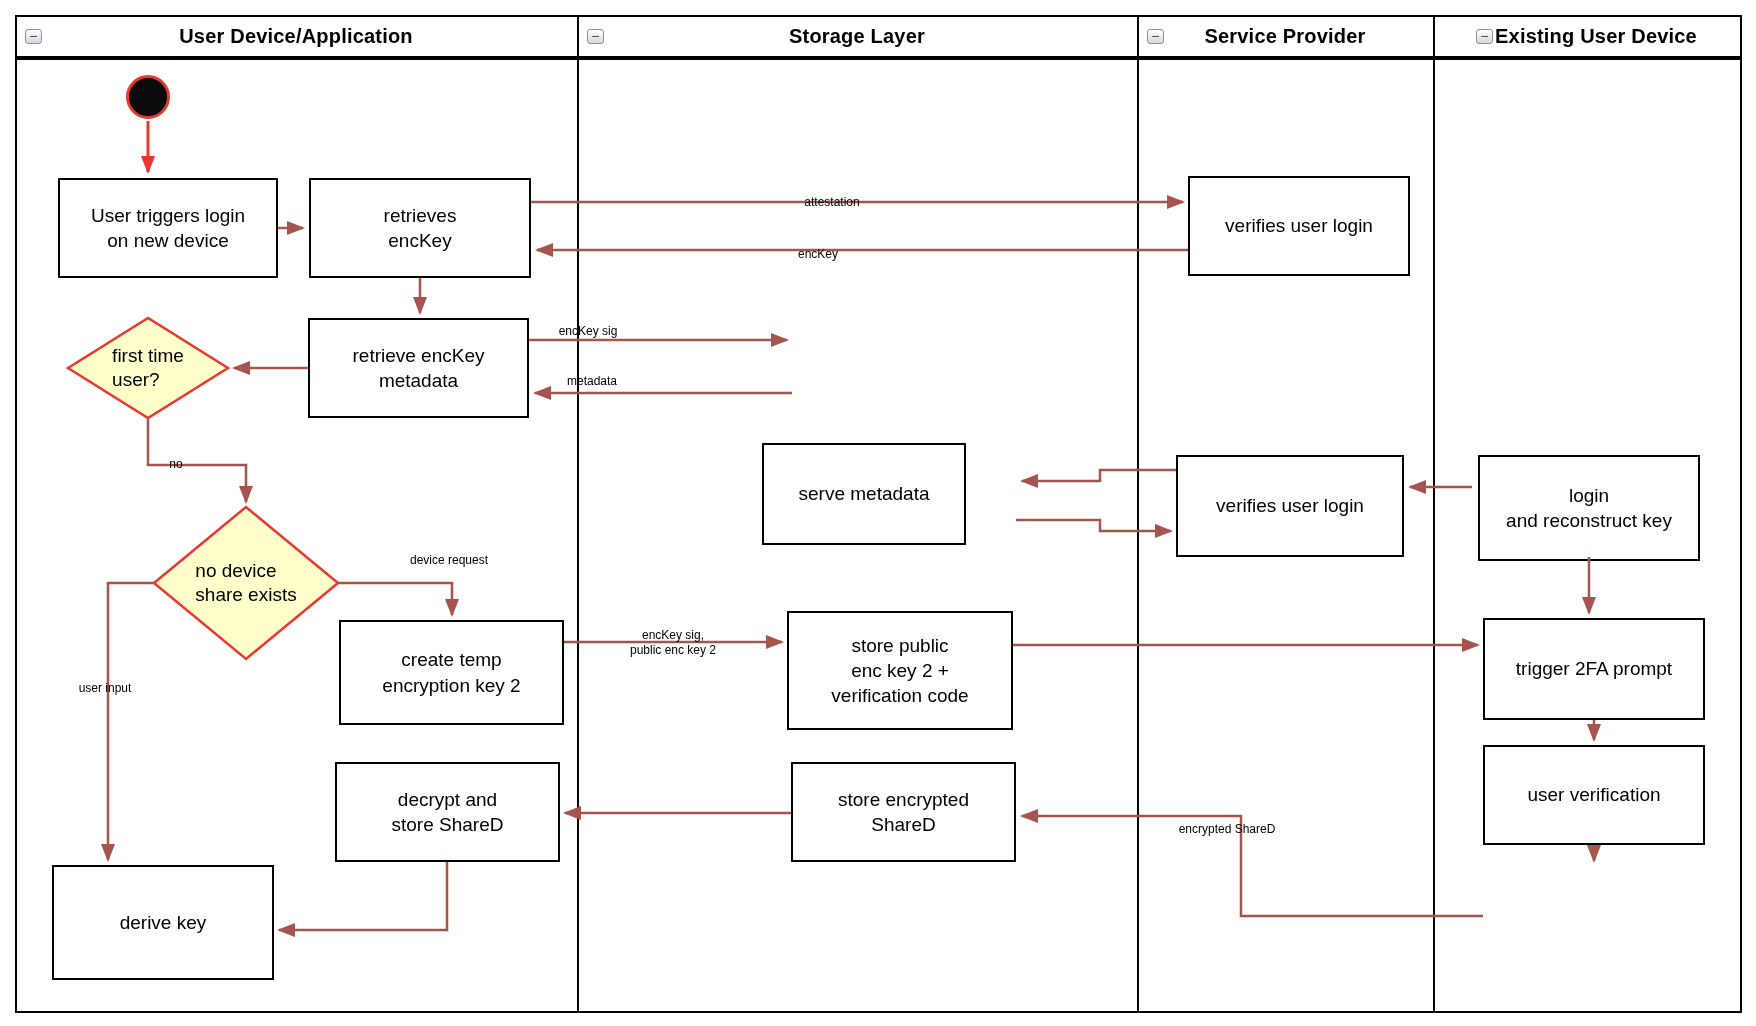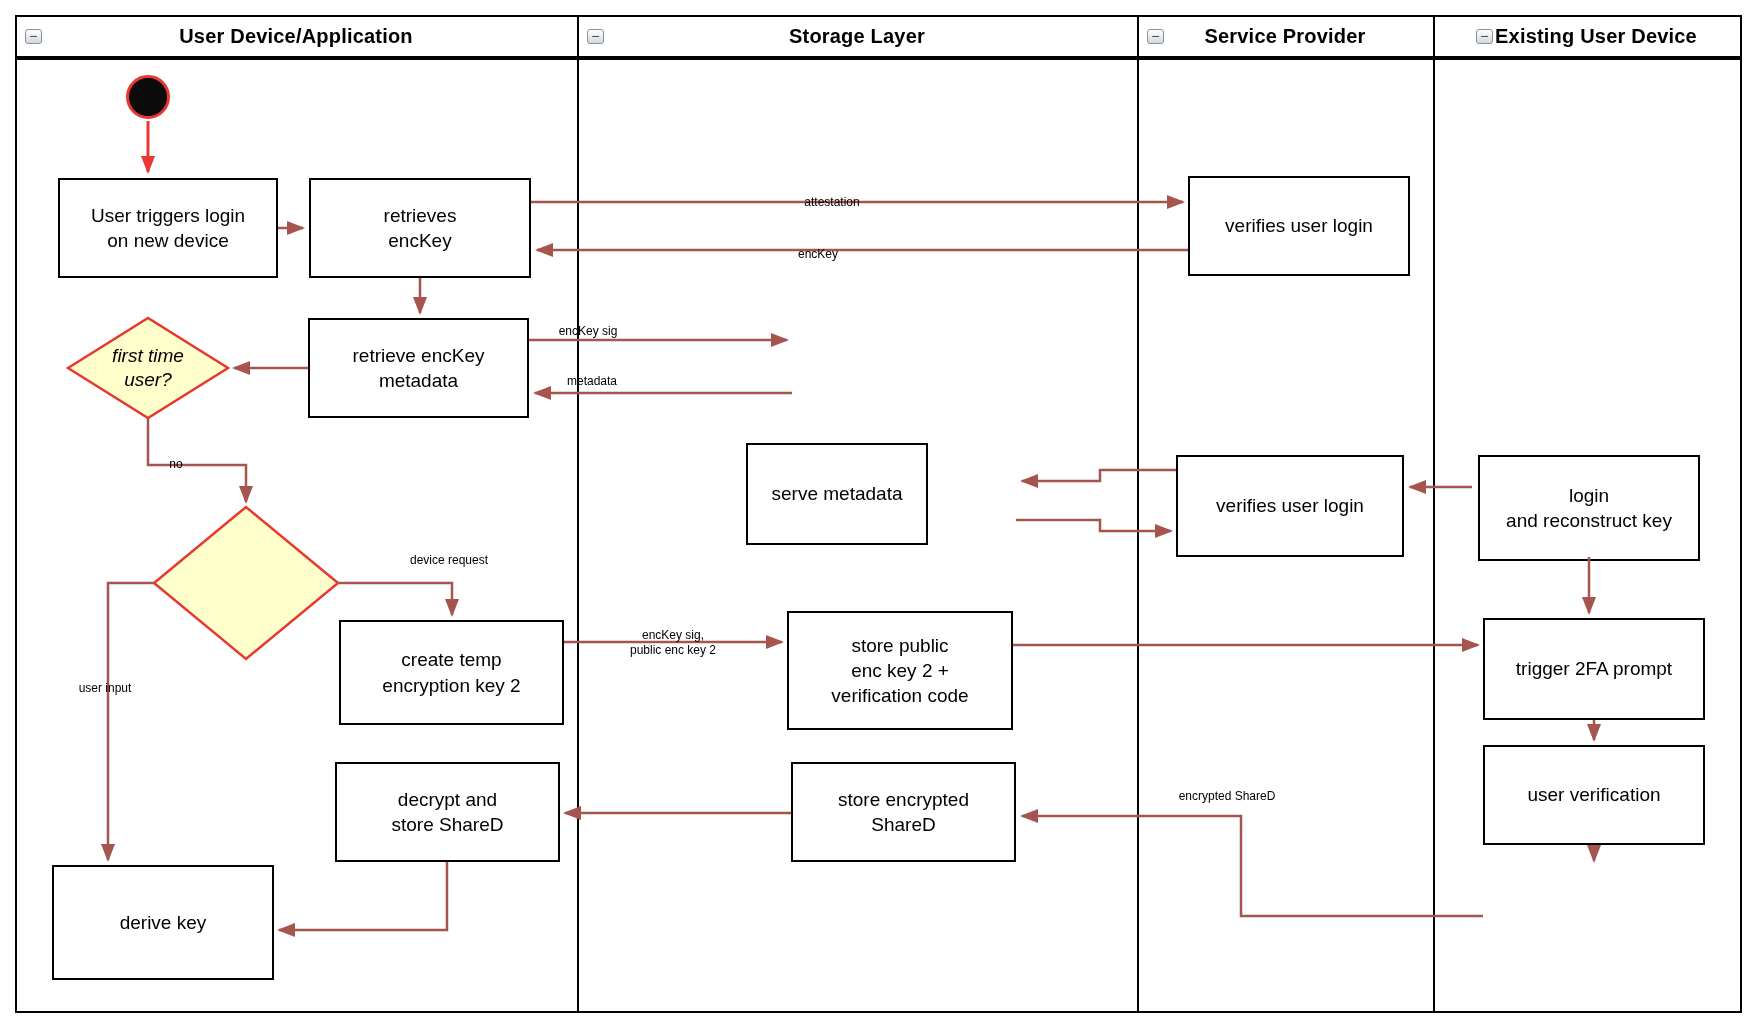--- a/index.html
+++ b/index.html
@@ -21,22 +21,22 @@
   #hc4 .collapse{margin-right:2px;}
 
   
   .node{position:absolute;box-sizing:border-box;background:#fff;border:2px solid #000;
     display:flex;align-items:center;justify-content:center;text-align:center;
     font-size:19px;line-height:1.32;white-space:pre-line;z-index:2;}
   .start{position:absolute;left:126px;top:75px;width:44px;height:44px;border-radius:50%;
     background:#0b0b0b;border:3px solid #e8382f;box-sizing:border-box;z-index:2;}
 
   
-  .dlabel{position:absolute;display:flex;align-items:center;justify-content:center;text-align:center;
-    font-size:19px;line-height:1.28;white-space:pre-line;z-index:4;font-style:italic;}
+  .dlabel{position:absolute;display:flex;align-items:center;justify-content:center;text-align:left;
+    font-size:19px;line-height:1.28;white-space:pre-line;z-index:4;}
 
   
   .elabel{position:absolute;transform:translate(-50%,-50%);font-size:12px;line-height:1.22;
     white-space:pre-line;text-align:center;z-index:4;}
 
   svg.arrows{position:absolute;left:0;top:0;z-index:3;pointer-events:none;}
 </style>
 </head>
 <body>
 
@@ -67,21 +67,21 @@
 
   <div class="start"></div>
 
   <div class="node" style="left:58px;top:178px;width:220px;height:100px">User triggers login
 on new device</div>
   <div class="node" style="left:309px;top:178px;width:222px;height:100px">retrieves
 encKey</div>
   <div class="node" style="left:1188px;top:176px;width:222px;height:100px">verifies user login</div>
   <div class="node" style="left:308px;top:318px;width:221px;height:100px">retrieve encKey
 metadata</div>
-  <div class="node" style="left:746px;top:443px;width:182px;height:102px">serve metadata</div>
+  <div class="node" style="left:762px;top:443px;width:204px;height:102px">serve metadata</div>
   <div class="node" style="left:1176px;top:455px;width:228px;height:102px">verifies user login</div>
   <div class="node" style="left:1478px;top:455px;width:222px;height:106px">login
 and reconstruct key</div>
   <div class="node" style="left:339px;top:620px;width:225px;height:105px">create temp
 encryption key 2</div>
   <div class="node" style="left:787px;top:611px;width:226px;height:119px">store public
 enc key 2 +
 verification code</div>
   <div class="node" style="left:1483px;top:618px;width:222px;height:102px">trigger 2FA prompt</div>
   <div class="node" style="left:1483px;top:745px;width:222px;height:100px">user verification</div>
@@ -124,25 +124,27 @@
     <polyline points="1594,720 1594,740" fill="none" stroke="#a5544e" stroke-width="2.5" marker-end="url(#ah)"></polyline>
     <polyline points="1594,845 1594,861" fill="none" stroke="#a5544e" stroke-width="2.5" marker-end="url(#ah)"></polyline>
     <polyline points="1483,916 1241,916 1241,816 1022,816" fill="none" stroke="#a5544e" stroke-width="2.5" marker-end="url(#ah)"></polyline>
     <polyline points="791,813 565,813" fill="none" stroke="#a5544e" stroke-width="2.5" marker-end="url(#ah)"></polyline>
     <polyline points="447,862 447,930 279,930" fill="none" stroke="#a5544e" stroke-width="2.5" marker-end="url(#ah)"></polyline>
     <polyline points="154,583 108,583 108,860" fill="none" stroke="#a5544e" stroke-width="2.5" marker-end="url(#ah)"></polyline>
   </svg>
 
   <div class="dlabel" style="left:73px;top:333px;width:150px;height:70px">first time
 user?</div>
+  <div class="dlabel" style="left:161px;top:548px;width:170px;height:70px">no device
+share exists</div>
 
   <div class="elabel" style="left:832px;top:202px">attestation</div>
   <div class="elabel" style="left:818px;top:254px">encKey</div>
   <div class="elabel" style="left:588px;top:331px">encKey sig</div>
   <div class="elabel" style="left:592px;top:381px">metadata</div>
   <div class="elabel" style="left:176px;top:464px">no</div>
   <div class="elabel" style="left:449px;top:560px">device request</div>
   <div class="elabel" style="left:673px;top:643px">encKey sig,
 public enc key 2</div>
   <div class="elabel" style="left:105px;top:688px">user input</div>
-  <div class="elabel" style="left:1227px;top:796px">encrypted ShareD</div>
+  <div class="elabel" style="left:1227px;top:829px">encrypted ShareD</div>
 
 </div>
 
 </body></html>

